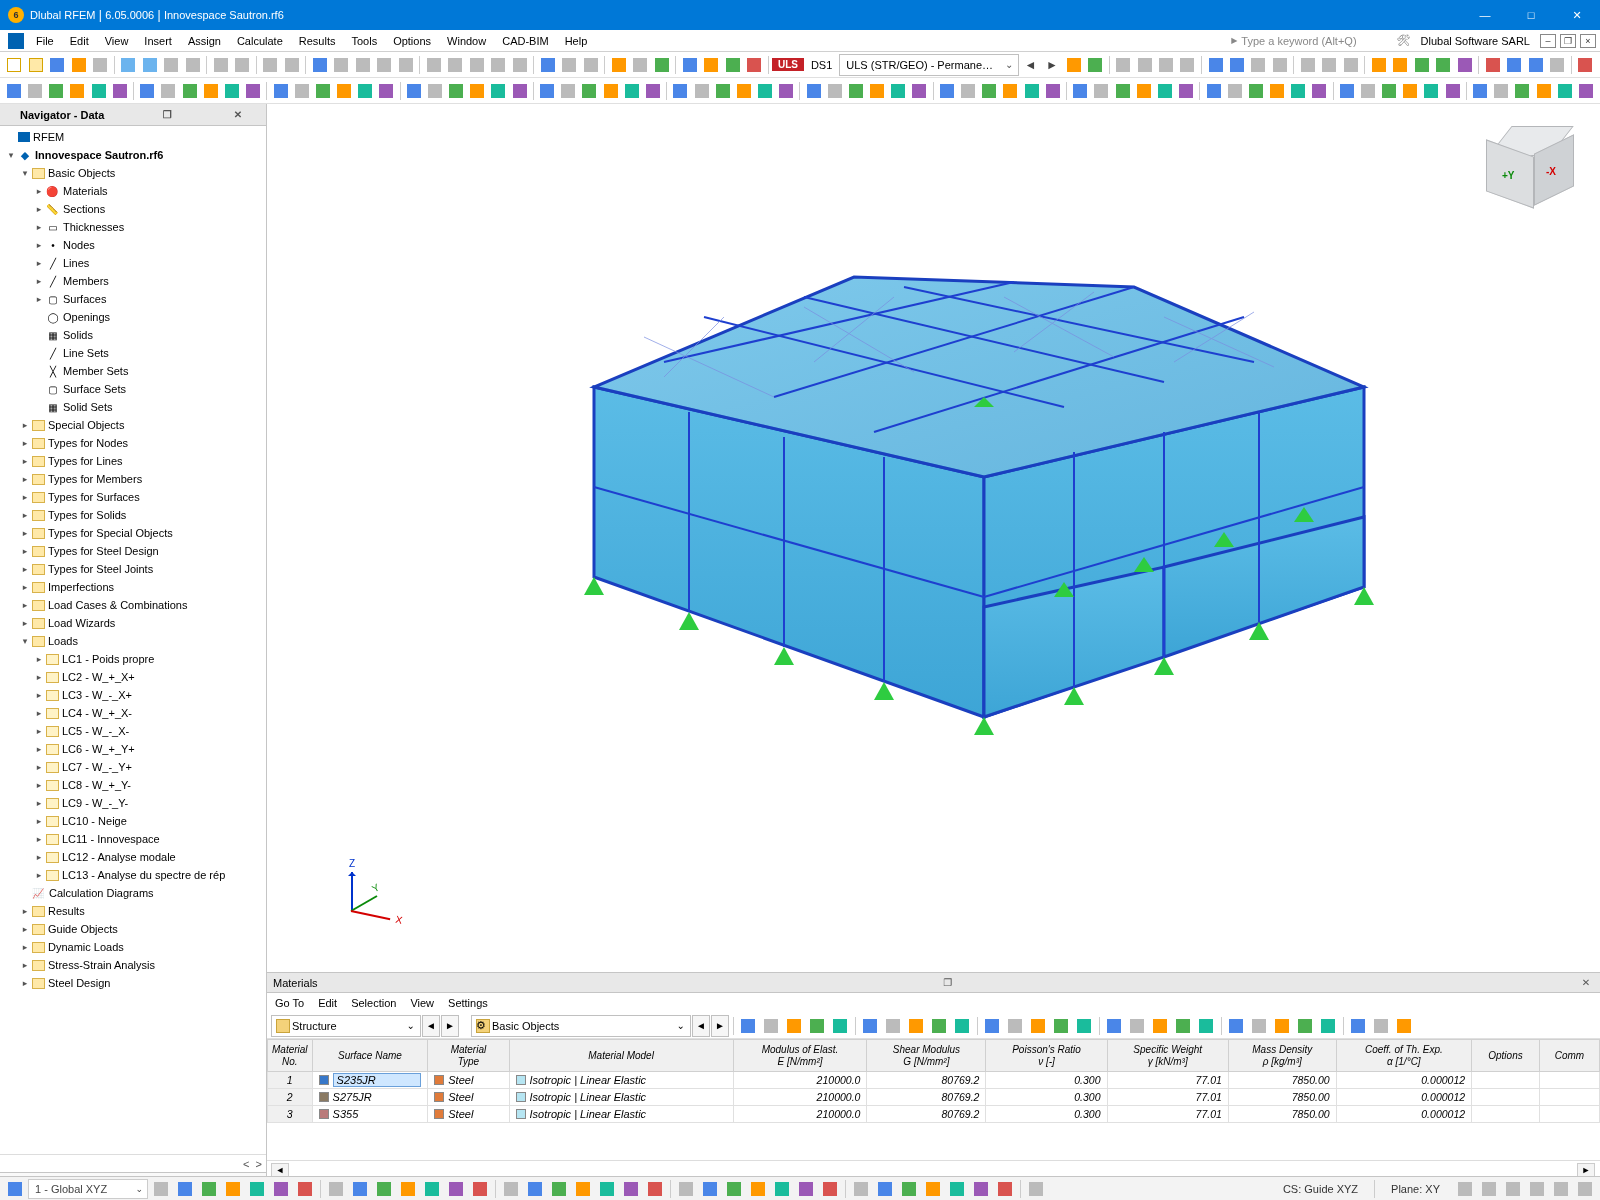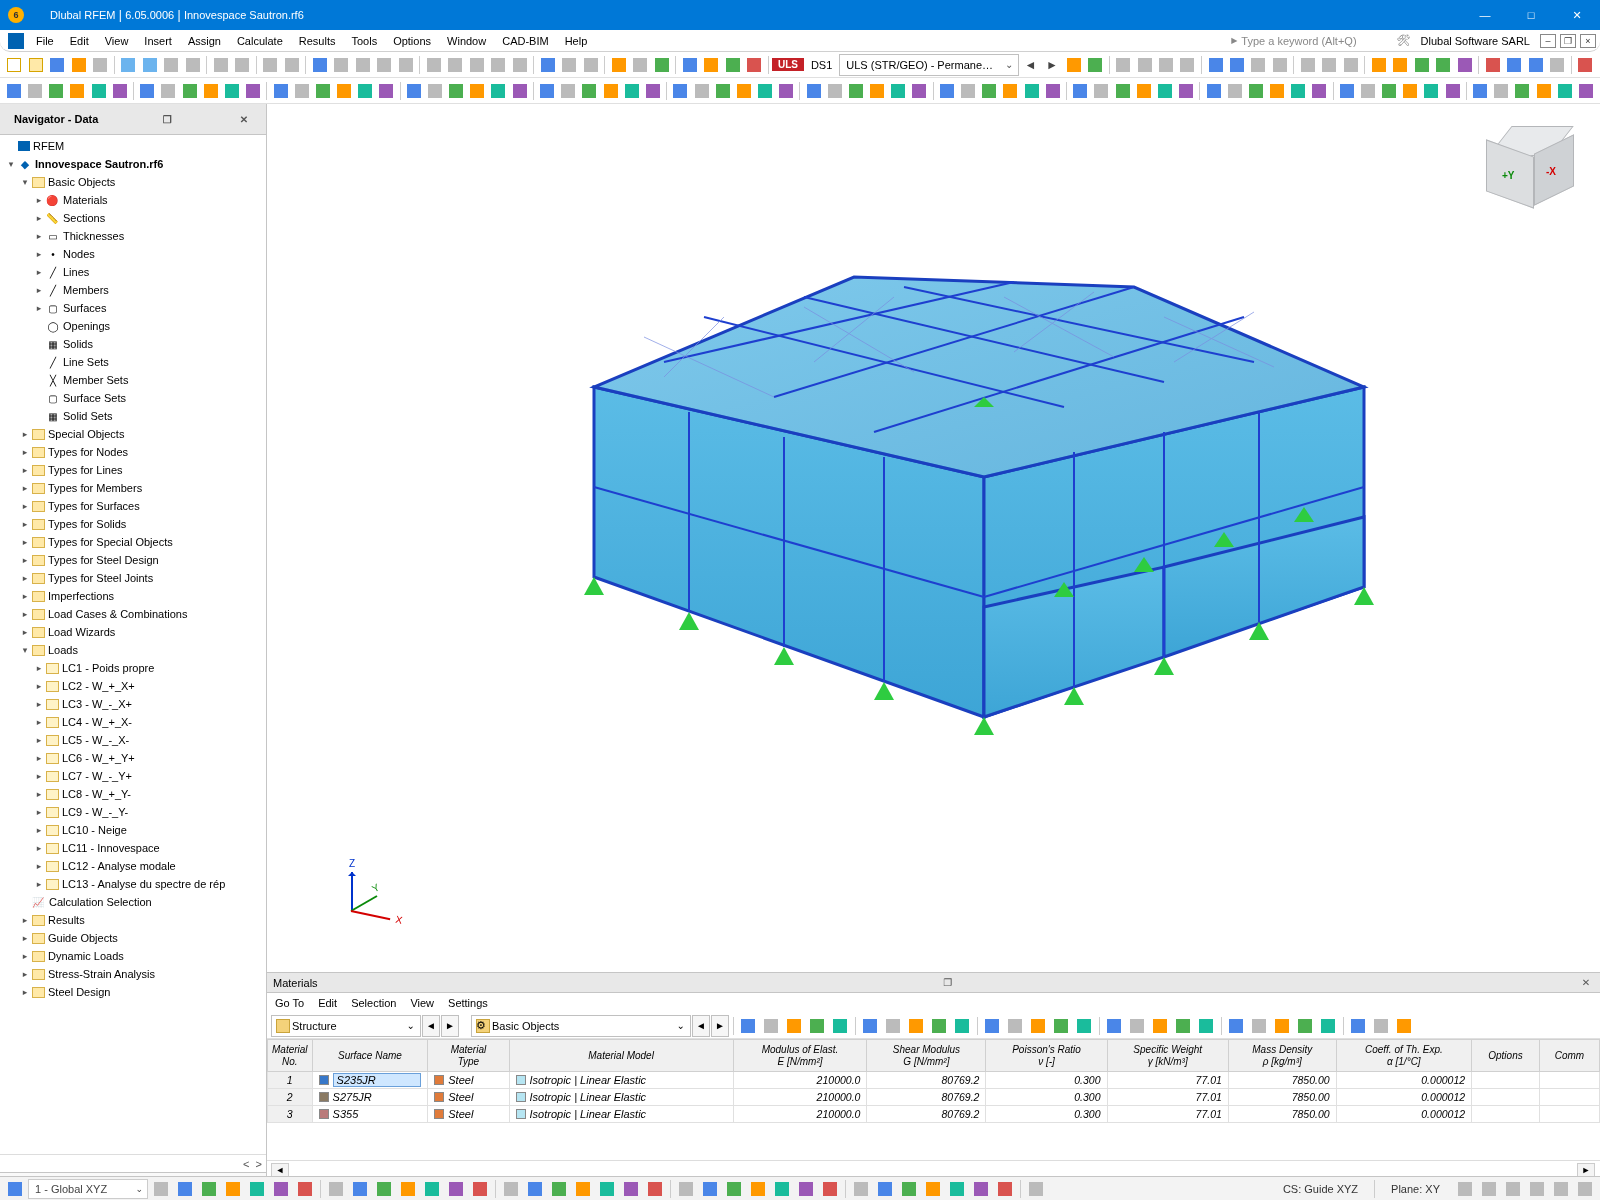--- a/index.html
+++ b/index.html
@@ -1,44 +1,44 @@
 <!DOCTYPE html>
 <html><head>
 <meta charset="utf-8">
 <style>
 * { box-sizing: border-box; margin: 0; padding: 0; font-family: "Segoe UI", Tahoma, sans-serif; font-size: 11px; }
 body { width: 1600px; height: 1200px; background: #fff; overflow: hidden; position: relative; }
 
 
 .titlebar { height: 30px; background: #0078d7; color: #fff; display: flex; align-items: center; padding-left: 8px; }
 .titlebar .app-icon { width: 16px; height: 16px; background: #ffb000; border-radius: 50%; margin-right: 6px; display:flex;align-items:center;justify-content:center;font-size:9px;font-weight:bold;color:#333; }
-.titlebar .title-text { flex: 1; font-size: 12px; margin-left: 20px; }
+.titlebar .title-text { flex: 1; font-size: 12px; }
 .titlebar .winbtn { width: 46px; height: 30px; display: flex; align-items: center; justify-content: center; color:#fff; }
 
 
-.menubar { height: 22px; background: #fff; border-bottom: 1px solid #d0d0d0; display: flex; align-items: center; padding-left: 4px; border-radius: 10px; }
+.menubar { height: 22px; background: #fff; border-bottom: 1px solid #d0d0d0; display: flex; align-items: center; padding-left: 4px; }
 .menubar .mi { padding: 0 8px; line-height:22px; cursor:default; }
 .menubar .file-icon { width:16px;height:16px;margin:0 4px; background:#0062b1; }
 .menubar .search-hint { margin-left:auto; color:#888; font-size:11px; padding-right:10px; display:flex; align-items:center; gap:4px;}
 .menubar .search-hint::before{content:"▶"; font-size:8px;font-style:normal;}
 .menubar .right-label { padding-right:10px; font-size:11px; }
 .menubar .wclose { width:16px;height:14px; border:1px solid #888; font-size:9px; display:flex;align-items:center;justify-content:center;margin-right:4px;color:#333;}
 
 
 .toolbar-row { height: 26px; background:#fff; border-bottom:1px solid #e0e0e0; display:flex; align-items:center; padding:0 4px; gap:1px; }
 .tb { width:22px; height:22px; border:1px solid transparent; display:flex;align-items:center;justify-content:center; color:#444; font-size:12px; position:relative;}
 .tb.sep { width:6px; border:none; background:none; }
 .tb.sep::after{content:"";width:1px;height:18px;background:#ccc;}
 .tb-dropdown { height:22px; border:1px solid #c0c0c0; background:#fff; padding:0 20px 0 6px; display:flex;align-items:center; position:relative; font-size:11px; min-width:60px;}
 .tb-dropdown::after{content:"⌄"; position:absolute; right:5px; font-size:10px; color:#555;}
 .tb-label-uls { background:#c42127; color:#fff; font-weight:bold; padding:1px 6px; font-size:10px;}
 
 
 .nav-panel { position:absolute; left:0; top:104px; width:267px; bottom:0; border-right:1px solid #c5c5c5; background:#fff; display:flex; flex-direction:column; }
-.nav-header { height:31px; background:#e8e8e8; border-bottom:1px solid #c5c5c5; display:flex; align-items:center; padding:0 14px; font-size:11px; font-weight:bold;}
+.nav-header { height:22px; background:#e8e8e8; border-bottom:1px solid #c5c5c5; display:flex; align-items:center; padding:0 20px; font-size:11px; font-weight:bold;}
 .nav-header .hbtn { margin-left:auto; width:16px;height:16px; font-size:10px; display:flex;align-items:center;justify-content:center; color:#555;}
 .nav-tree { flex:1; overflow:auto; padding:2px 0; }
 .tree-item { display:flex; align-items:center; height:18px; padding-left:4px; white-space:nowrap; cursor:default;}
 .tw { display:inline-block; width:14px; text-align:center; font-size:9px; color:#555; }
 .ticon { width:14px;height:14px; margin-right:3px; display:inline-flex;align-items:center;justify-content:center; font-size:10px;}
 .ticon.folder{ background:#ffe9a8; border:1px solid #d8b24a; width:13px;height:11px;}
 .ticon.model{ color:#0062b1; font-size:11px;}
 .nav-scroll-x { height:18px; border-top:1px solid #ddd; display:flex; align-items:center; justify-content:flex-end; padding:0 4px;}
 .nav-scroll-x span{font-size:11px;color:#555;}
 .nav-footer { height:28px; border-top:1px solid #c5c5c5; display:flex; align-items:center; gap:2px; padding:0 4px; background:#f9f9f9;}
@@ -795,21 +795,21 @@
         <span>LC12 - Analyse modale</span>
       </div>
       <div class="tree-item" style="padding-left: 32px;">
         <span class="tw">▸</span>
         <span class="ticon folder" style="background:#fff3c7;"></span>
         <span>LC13 - Analyse du spectre de rép</span>
       </div>
       <div class="tree-item" style="padding-left: 18px;">
         <span class="tw"></span>
         <span class="ticon">📈</span>
-        <span>Calculation Selection</span>
+        <span>Calculation Diagrams</span>
       </div>
       <div class="tree-item" style="padding-left: 18px;">
         <span class="tw">▸</span>
         <span class="ticon folder"></span>
         <span>Results</span>
       </div>
       <div class="tree-item" style="padding-left: 18px;">
         <span class="tw">▸</span>
         <span class="ticon folder"></span>
         <span>Guide Objects</span>

